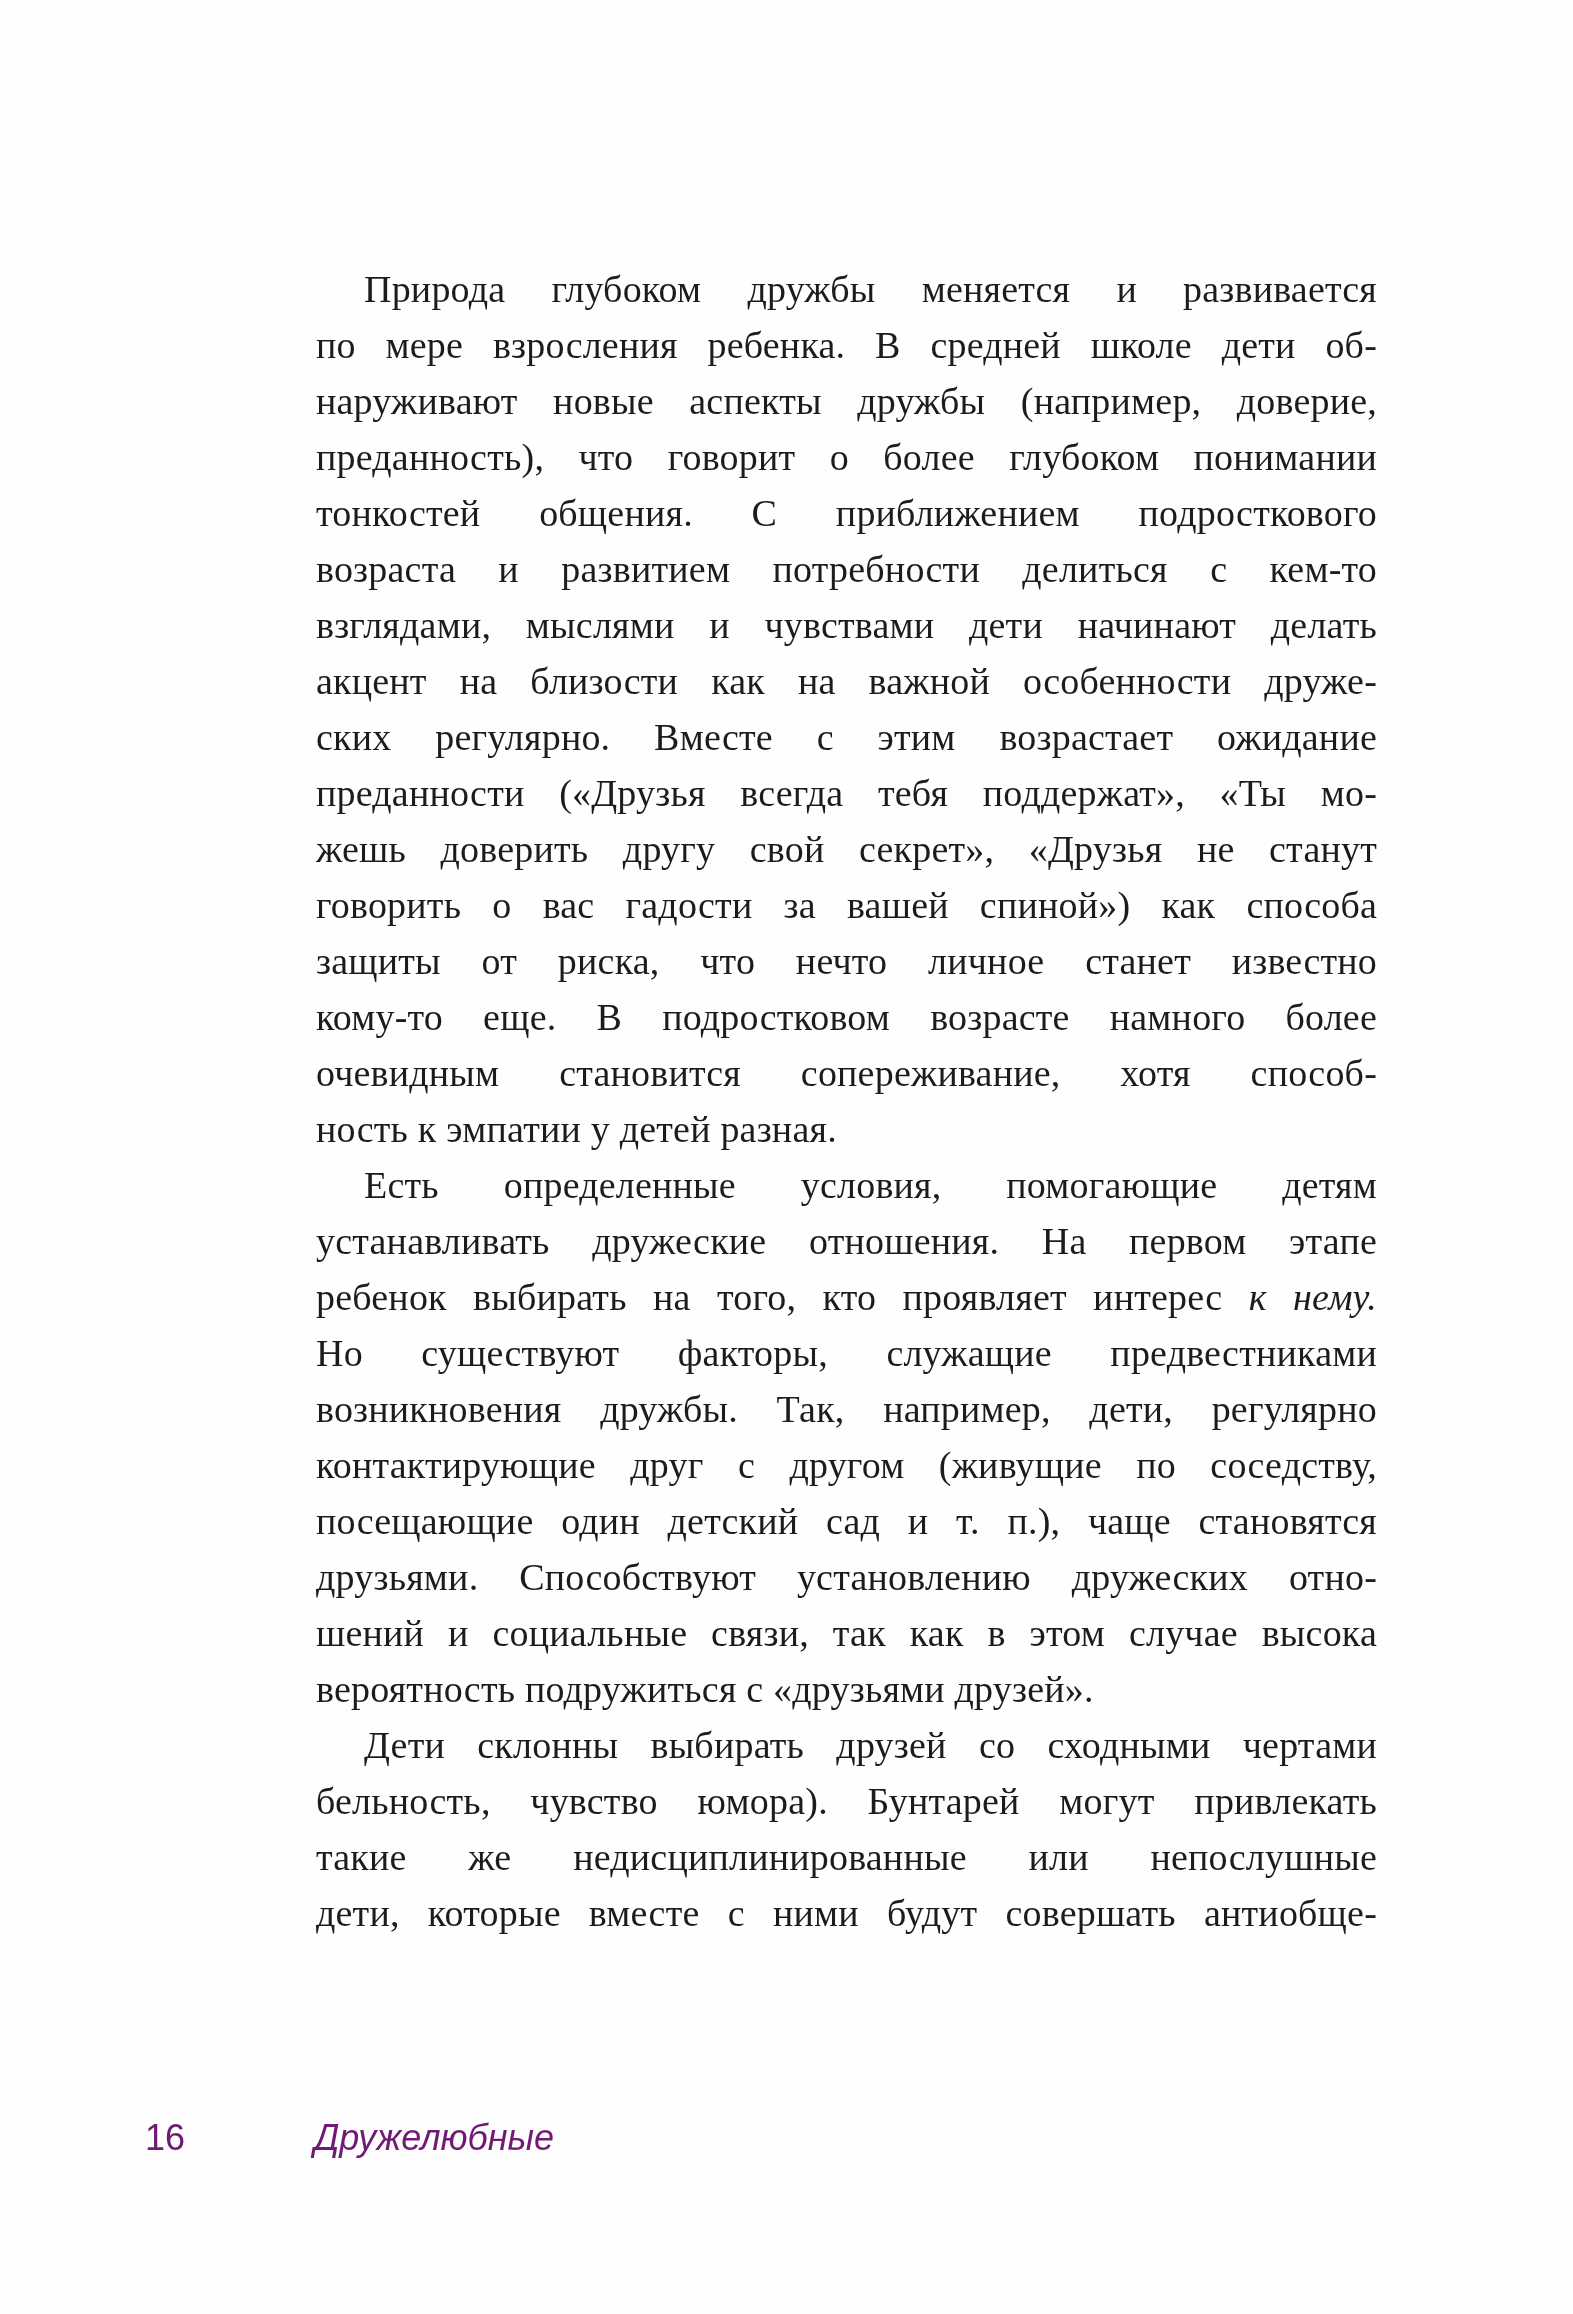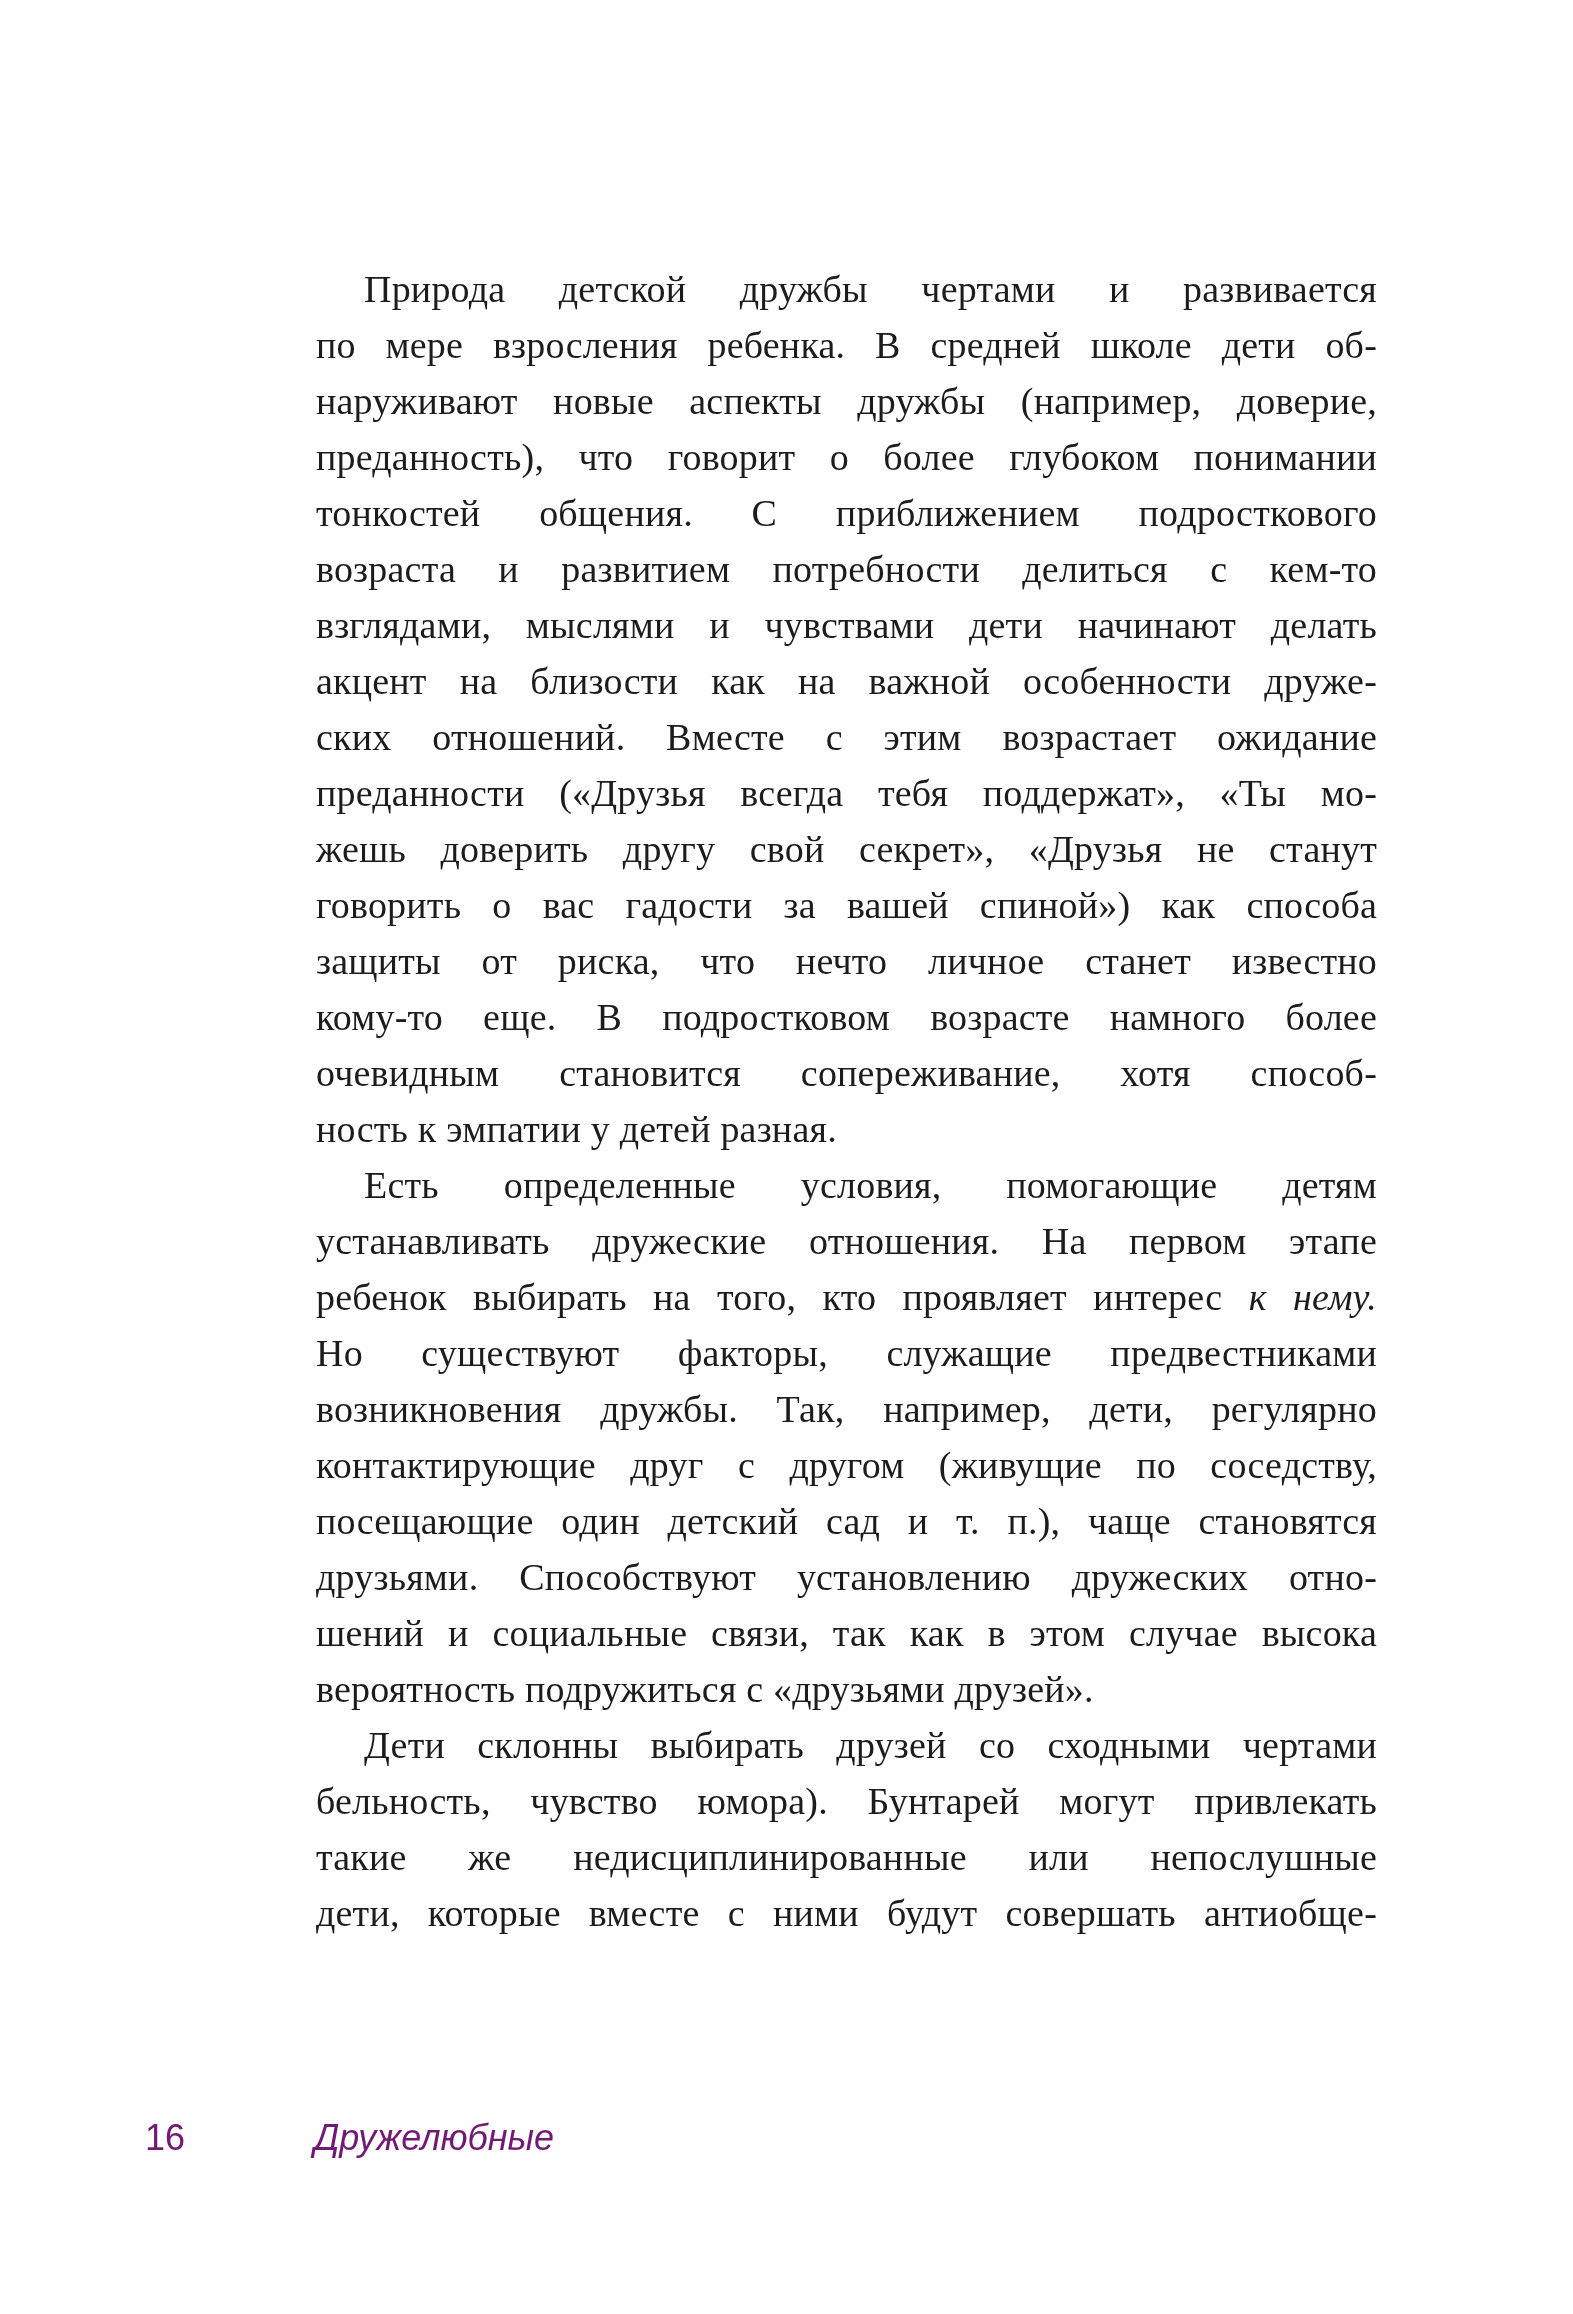--- a/index.html
+++ b/index.html
@@ -65,29 +65,29 @@
     top: 0;
     font-style: italic;
   }
 </style>
 </head>
 <body>
 
 <div class="page">
   <div class="text-block">
       <div class="paragraph">
-        <div class="line indent"><span>Природа детской дружбы чертами и развивается</span></div>
+        <div class="line indent"><span>Природа глубоком дружбы меняется и развивается</span></div>
         <div class="line"><span>по мере взросления ребенка. В средней школе дети об-</span></div>
         <div class="line"><span>наруживают новые аспекты дружбы (например, доверие,</span></div>
         <div class="line"><span>преданность), что говорит о более глубоком понимании</span></div>
         <div class="line"><span>тонкостей общения. С приближением подросткового</span></div>
         <div class="line"><span>возраста и развитием потребности делиться с кем-то</span></div>
         <div class="line"><span>взглядами, мыслями и чувствами дети начинают делать</span></div>
         <div class="line"><span>акцент на близости как на важной особенности друже-</span></div>
-        <div class="line"><span>ских отношений. Вместе с этим возрастает ожидание</span></div>
+        <div class="line"><span>ских регулярно. Вместе с этим возрастает ожидание</span></div>
         <div class="line"><span>преданности («Друзья всегда тебя поддержат», «Ты мо-</span></div>
         <div class="line"><span>жешь доверить другу свой секрет», «Друзья не станут</span></div>
         <div class="line"><span>говорить о вас гадости за вашей спиной») как способа</span></div>
         <div class="line"><span>защиты от риска, что нечто личное станет известно</span></div>
         <div class="line"><span>кому-то еще. В подростковом возрасте намного более</span></div>
         <div class="line"><span>очевидным становится сопереживание, хотя способ-</span></div>
         <div class="line end"><span>ность к эмпатии у детей разная.</span></div>
       </div>
       <div class="paragraph">
         <div class="line indent"><span>Есть определенные условия, помогающие детям</span></div>

